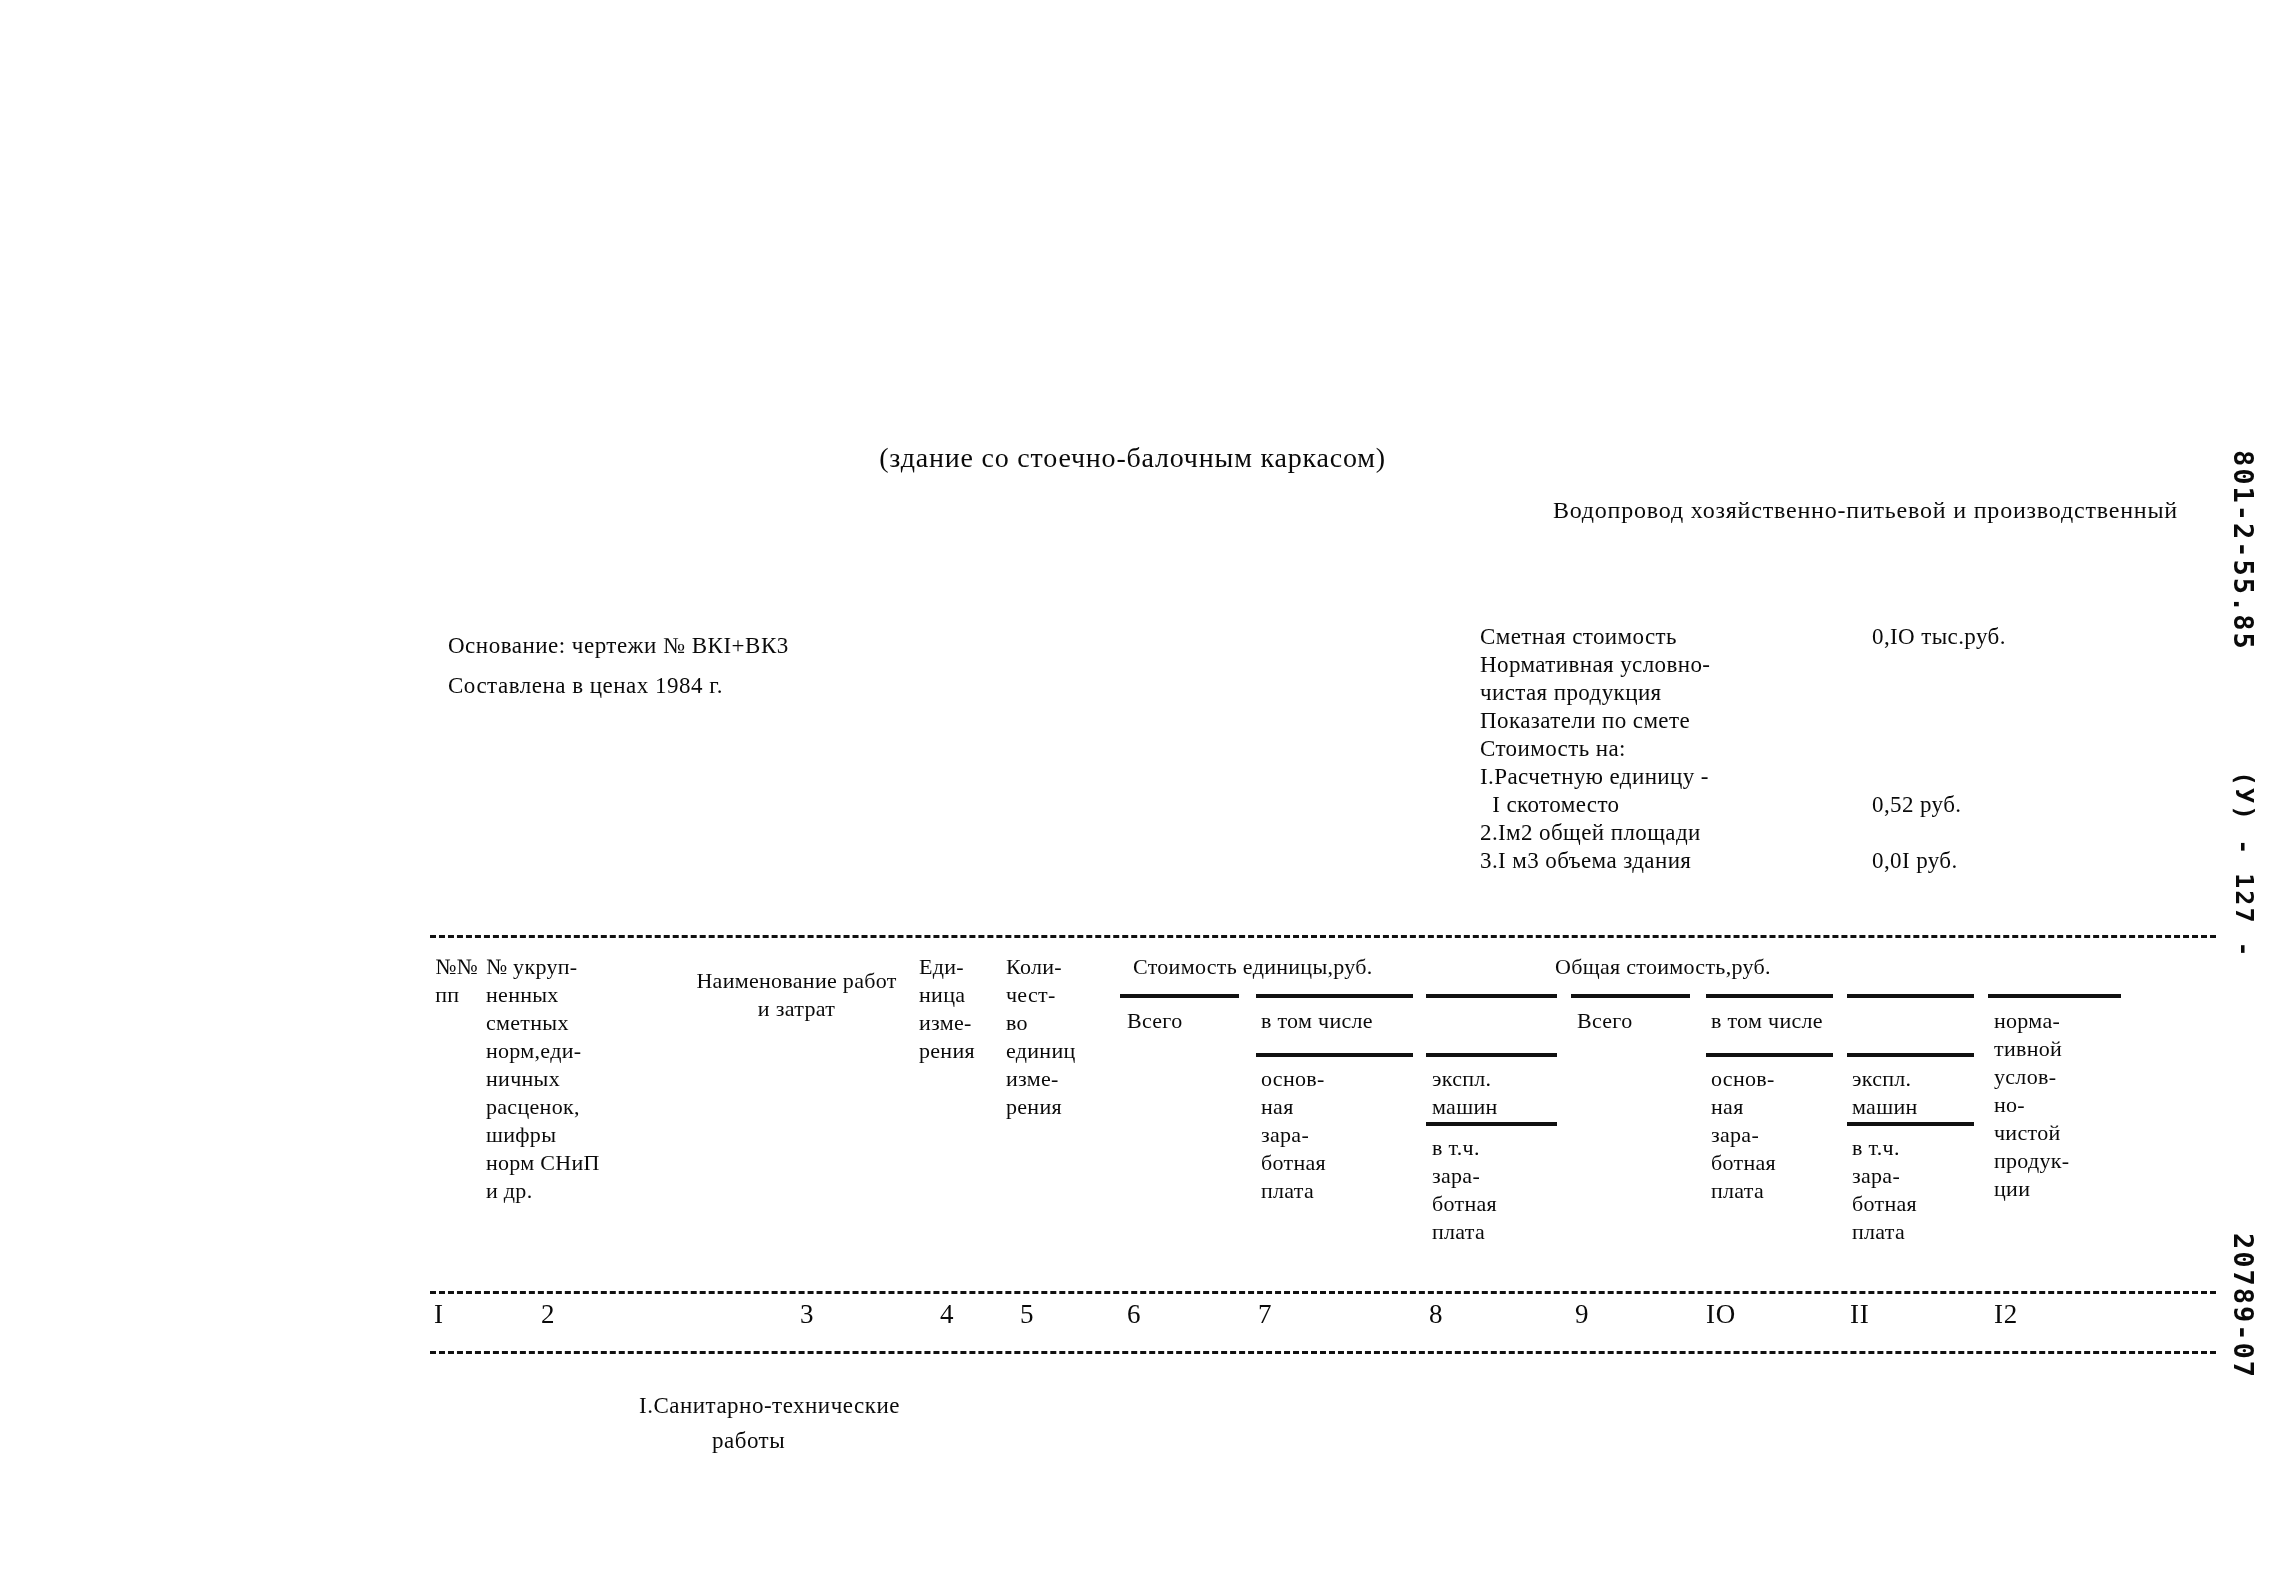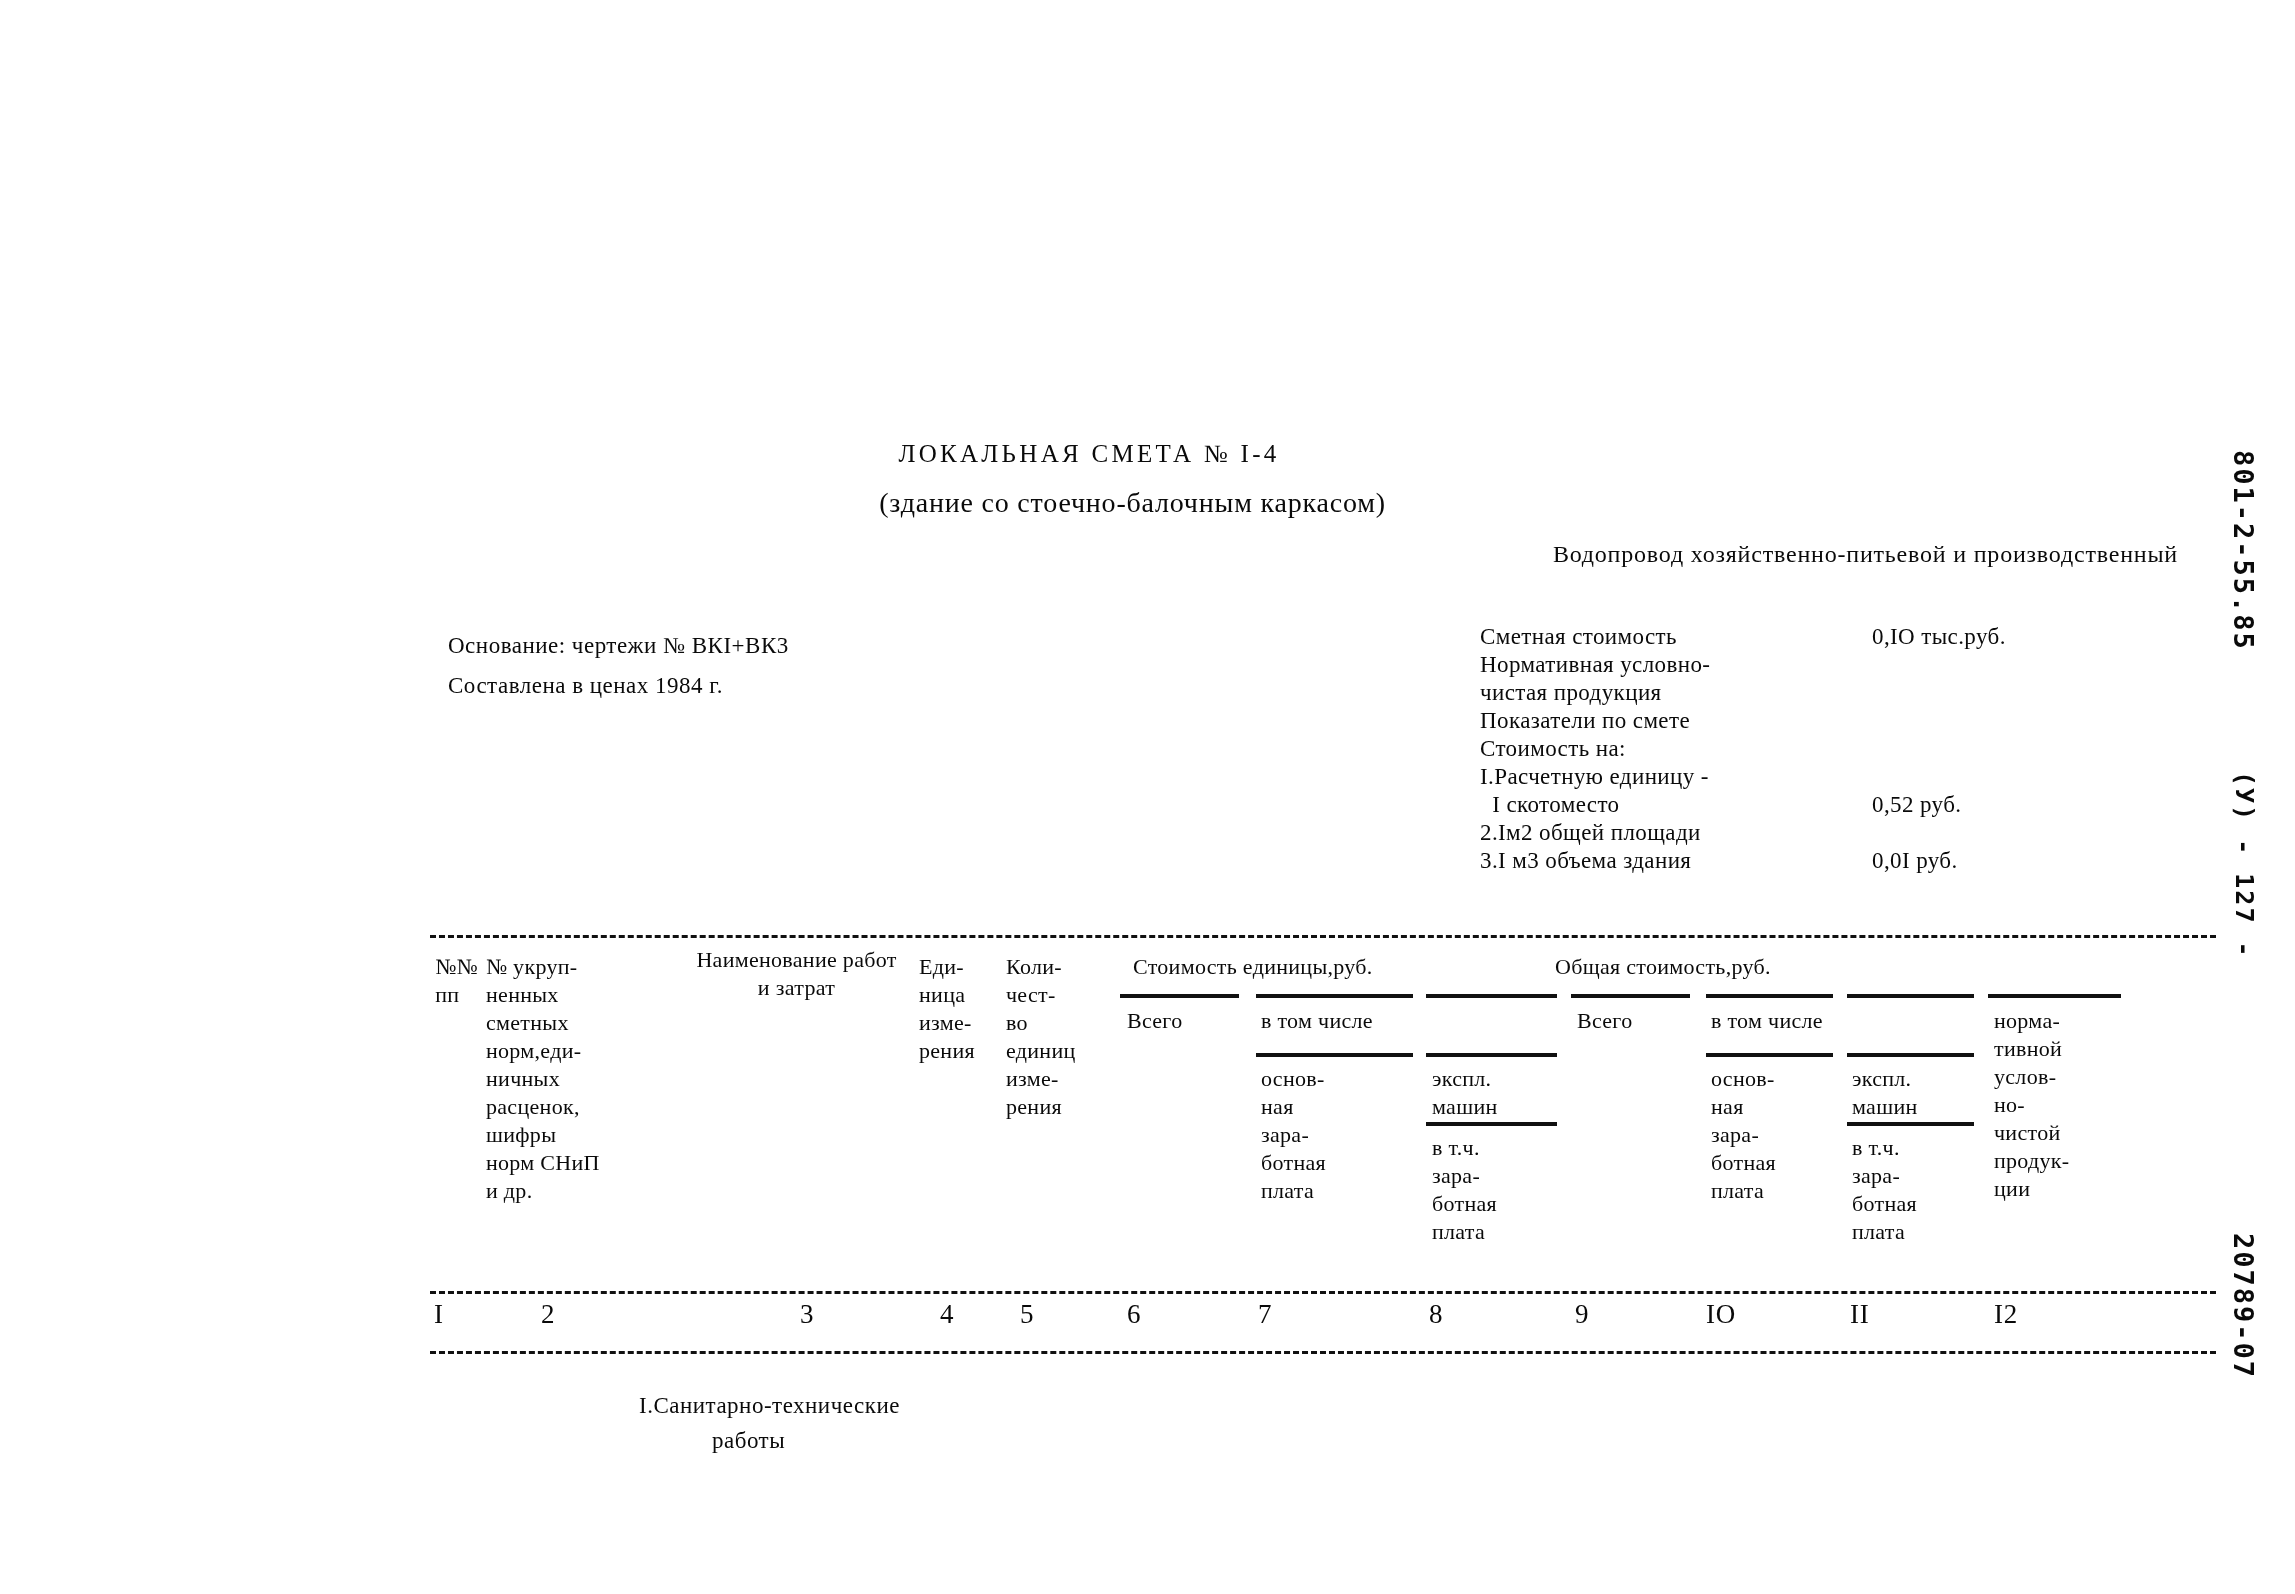--- a/index.html
+++ b/index.html
@@ -150,21 +150,20 @@
   #margin-code-top   { left: 2259px; top: 450px; }
   #margin-page-ref   { left: 2259px; top: 771px; font-size: 25px; }
   #margin-code-bottom{ left: 2259px; top: 1233px; }
 </style>
 </head>
 <body>
 
 <div class="page">
 
   <div id="title-block">
-    <div id="doc-title">ЛОКАЛЬНАЯ СМЕТА № I-4</div>
     <div id="subtitle-2">(здание со стоечно-балочным каркасом)</div>
     <div id="subtitle-3">Водопровод хозяйственно-питьевой и производственный</div>
   </div>
 
   <div id="info-left">
     <div>Основание: чертежи № ВКI+ВК3</div>
     <div>Составлена в ценах 1984 г.</div>
   </div>
 
   <div id="info-right">
@@ -218,21 +217,21 @@
       <div class="cell" style="left:56px; top:14.7px; width:147px;">№ укруп-
 ненных
 сметных
 норм,еди-
 ничных
 расценок,
 шифры
 норм СНиП
 и др.</div>
 
-      <div class="cell" style="left:260px; top:8px; width:213px; text-align:center;">Наименование работ
+      <div class="cell" style="left:260px; top:29px; width:213px; text-align:center;">Наименование работ
 и затрат</div>
 
       <div class="cell" style="left:489px; top:14.7px; width:73px;">Еди-
 ница
 изме-
 рения</div>
 
       <div class="cell" style="left:576px; top:14.7px; width:100px;">Коли-
 чест-
 во

